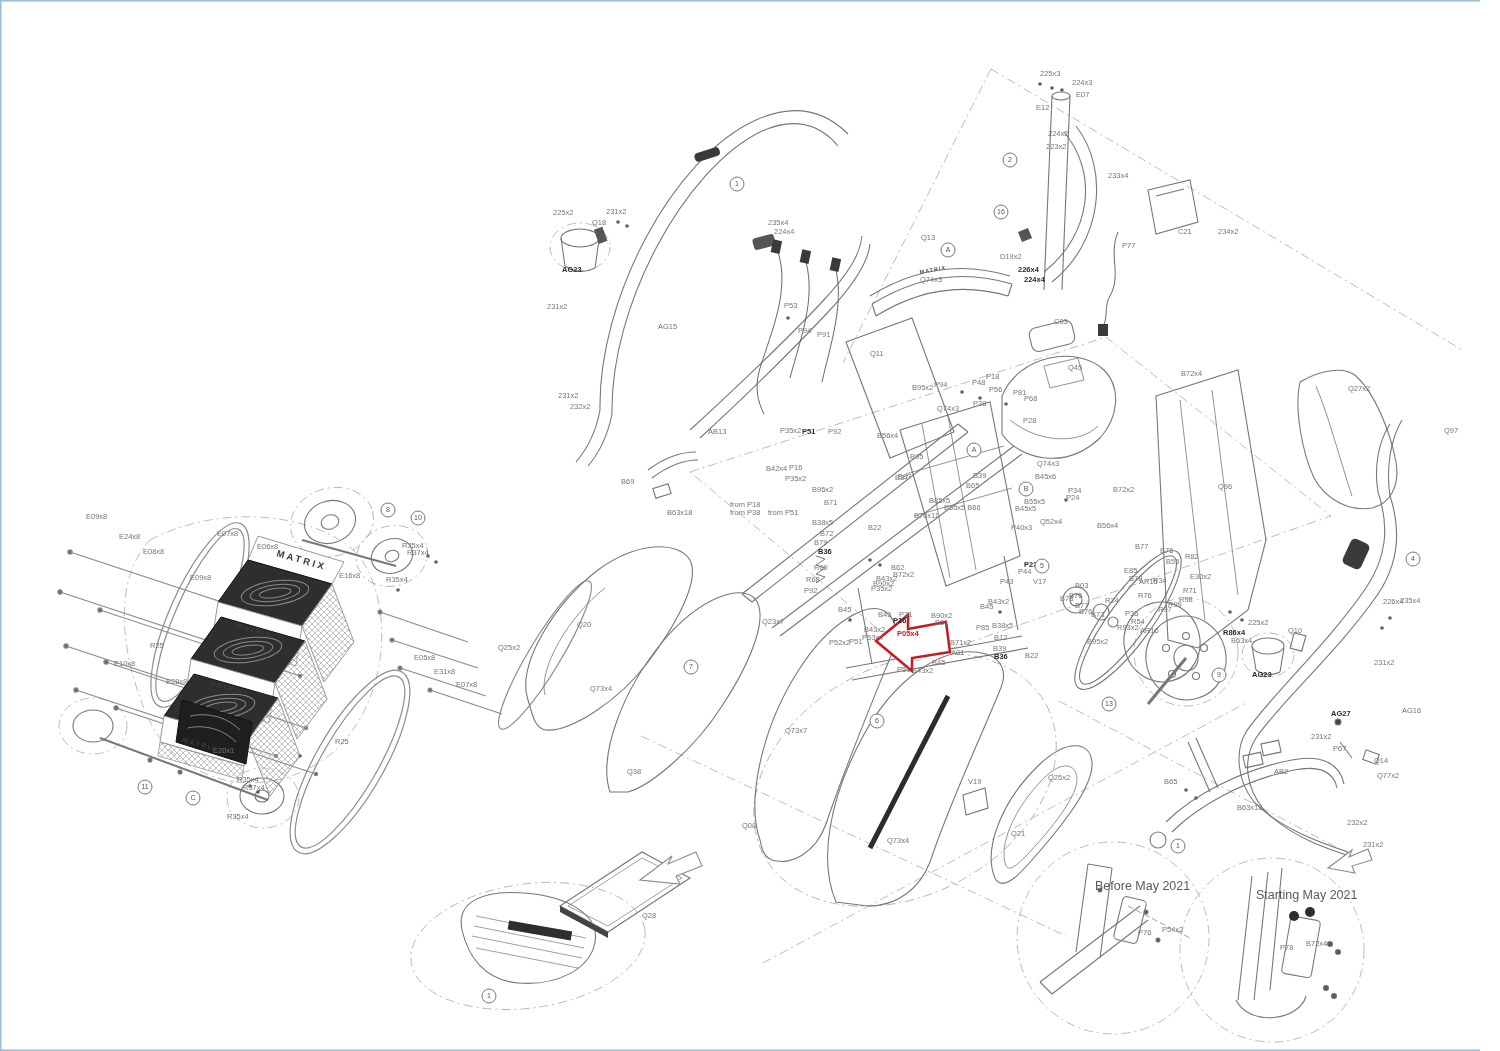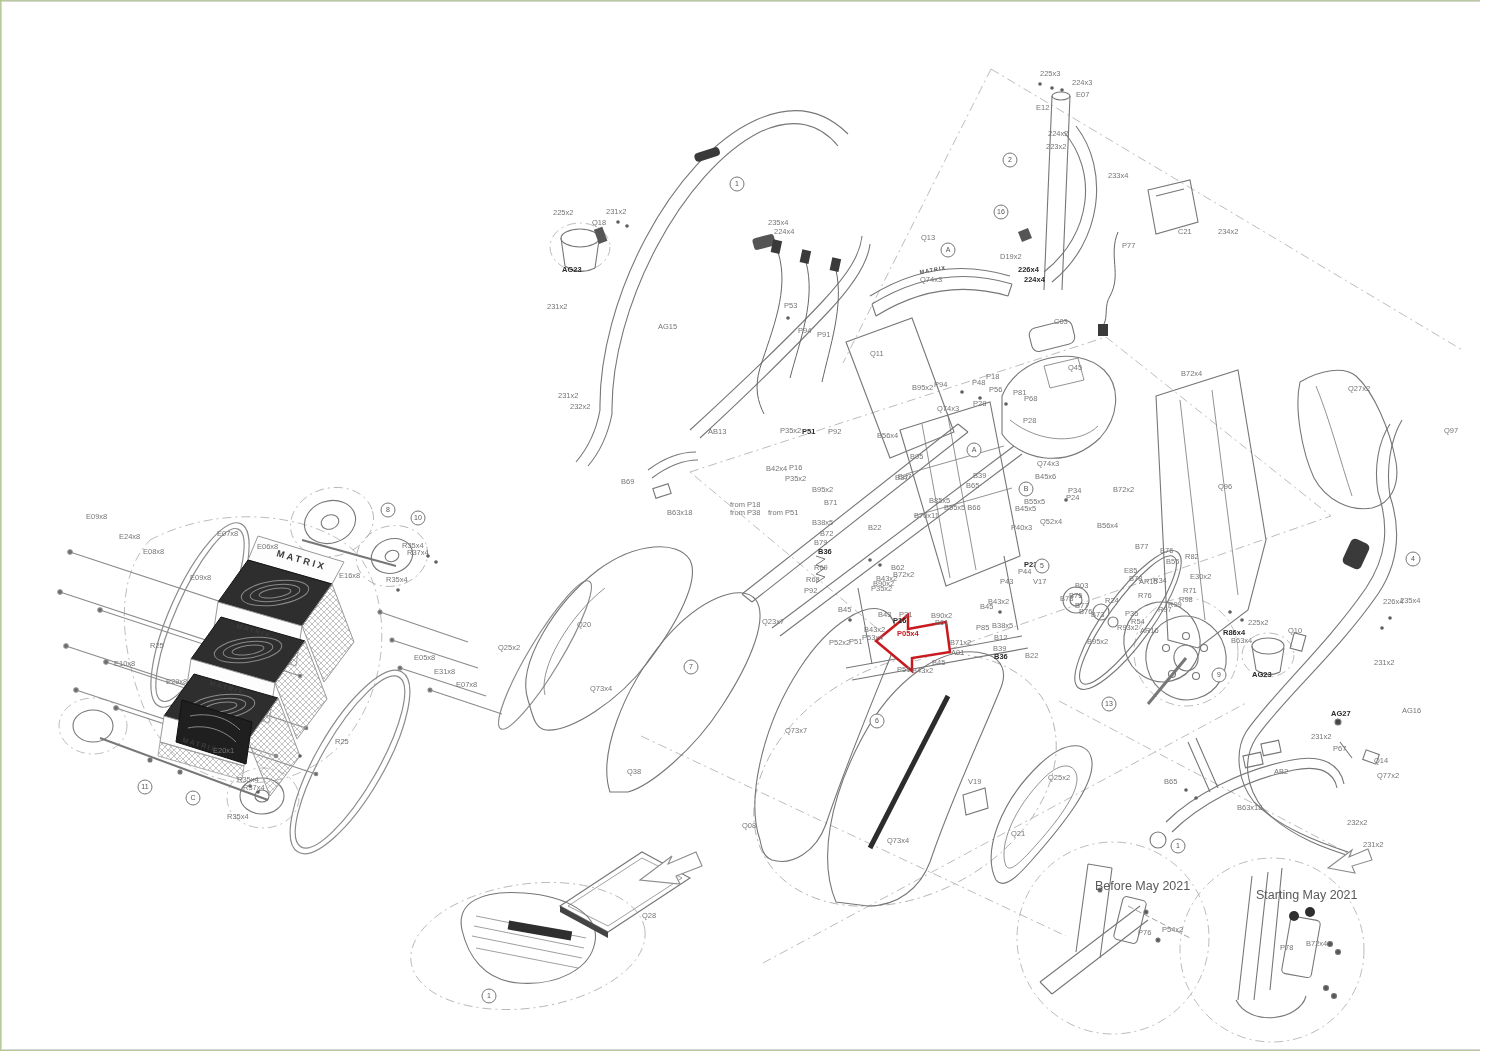--- a/index.html
+++ b/index.html
@@ -1,16 +1,16 @@
 <!DOCTYPE html>
 <html><head>
 <meta charset="utf-8">
 <style>
   html,body{margin:0;padding:0;background:#ffffff}
-  .stage{position:relative;width:1480px;height:1051px;background:#84cc16;overflow:hidden}
+  .stage{position:relative;width:1480px;height:1051px;background:#0ea5e9;overflow:hidden}
   svg{display:block}
   text{font-family:"Liberation Sans",sans-serif}
   .lbl{font-size:7.5px;fill:#757575}
   .b{font-weight:bold;fill:#2a2a2a}
   .red{fill:#c8191f;font-weight:bold}
   .t2{font-size:12.5px;fill:#5a5a5a}
   .brand{font-size:7px;font-weight:bold;fill:#3c3c3c;letter-spacing:1.6px}
   .big{font-size:9.5px;letter-spacing:2.6px}
   .sm{font-size:5.5px;letter-spacing:1px;fill:#555}
   .co{font-size:7px;fill:#555}

